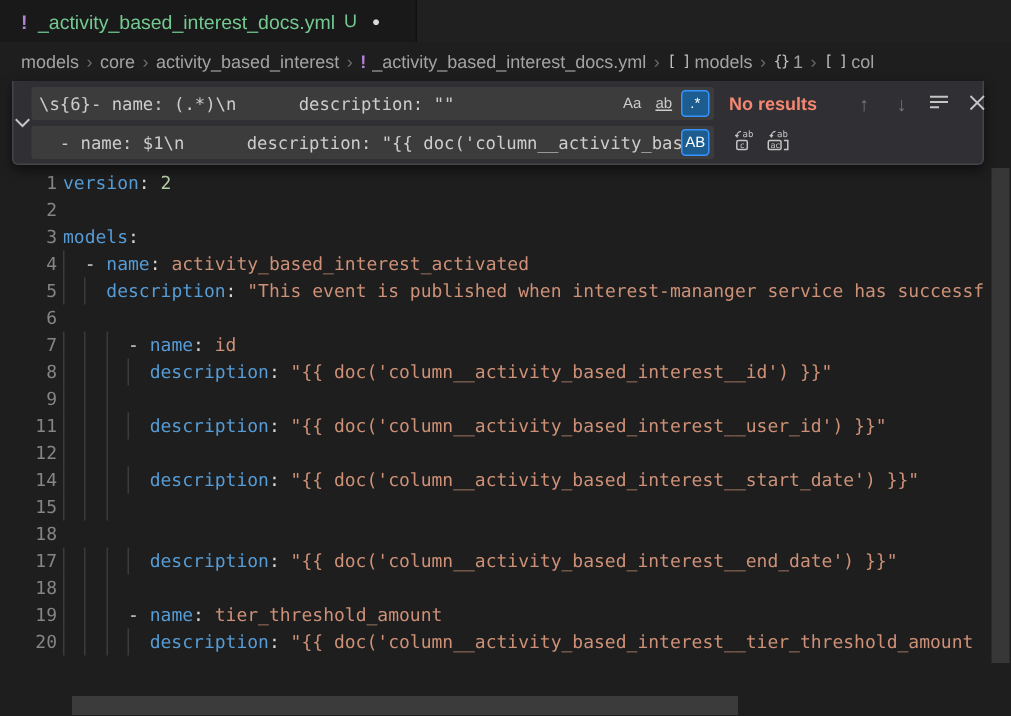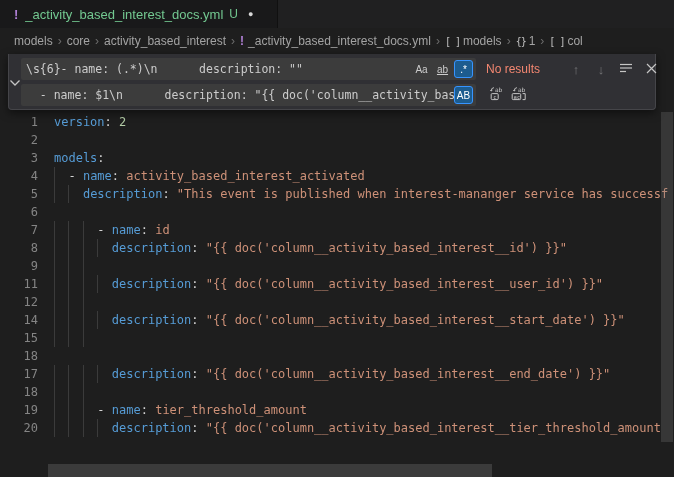--- a/index.html
+++ b/index.html
@@ -35,34 +35,34 @@
   .fw-row{display:flex;align-items:center;height:22px;}
   .fw-input{width:455px;height:22px;box-sizing:border-box;background:#3c3c3c;border-radius:2px;
             display:flex;align-items:center;overflow:hidden;cursor:text;}
   .fw-text{flex:1;font-family:"DejaVu Sans Mono",monospace;font-size:11.5px;color:#cccccc;
            white-space:pre;overflow:hidden;padding-left:5px;}
   .fw-toggles{display:flex;align-items:center;gap:2px;padding-right:3px;}
   .opt{min-width:19px;height:18px;box-sizing:border-box;border-radius:3px;display:flex;align-items:center;
        justify-content:center;font-size:10px;color:#cccccc;cursor:pointer;border:1px solid transparent;}
   .opt.u{text-decoration:underline;}
   .opt.active{background:#1d5c8f;border:1px solid #3794ff;color:#ffffff;}
-  .fw-status{margin-left:10px;font-size:12px;color:#f48771;white-space:nowrap;min-width:80px;}
+  .fw-status{margin-left:10px;font-size:12px;color:#f48771;white-space:nowrap;min-width:80px;font-weight:bold;}
   .fw-nav{margin-left:auto;display:flex;align-items:center;gap:5px;padding-right:2px;}
   .nav-btn{width:20px;height:20px;display:flex;align-items:center;justify-content:center;color:#c5c5c5;
            border-radius:3px;cursor:pointer;font-size:13px;}
   .nav-btn.dim{opacity:.45;}
   .rep-btn{width:22px;height:20px;display:flex;align-items:center;justify-content:center;cursor:pointer;border-radius:3px;}
   .rep-btn:first-of-type{margin-left:10px;}
 
   
   .code{position:absolute;top:59px;left:0;right:0;bottom:0;font-family:"DejaVu Sans Mono",monospace;
         font-size:12px;overflow:hidden;cursor:text;}
   .line{position:relative;height:18px;line-height:18px;}
   .ln{display:inline-block;width:38px;text-align:right;color:#858585;cursor:pointer;user-select:none;}
-  .lc{position:absolute;left:54px;top:0;height:18px;white-space:pre;}
+  .lc{position:absolute;left:42px;top:0;height:18px;white-space:pre;}
   .guide{position:absolute;top:0;height:18px;border-left:1px solid #3b3b3b;}
   .tk-key{color:#569cd6;}
   .tk-punct{color:#d4d4d4;}
   .tk-str{color:#ce9178;}
   .tk-num{color:#b5cea8;}
   .tk-ws{color:#d4d4d4;}
 
   
   .sb-v{position:absolute;right:1px;top:58px;width:12px;height:330px;background:rgba(121,121,121,.28);}
   .sb-h{position:absolute;left:48px;bottom:0;width:444px;height:13px;background:rgba(121,121,121,.32);}

